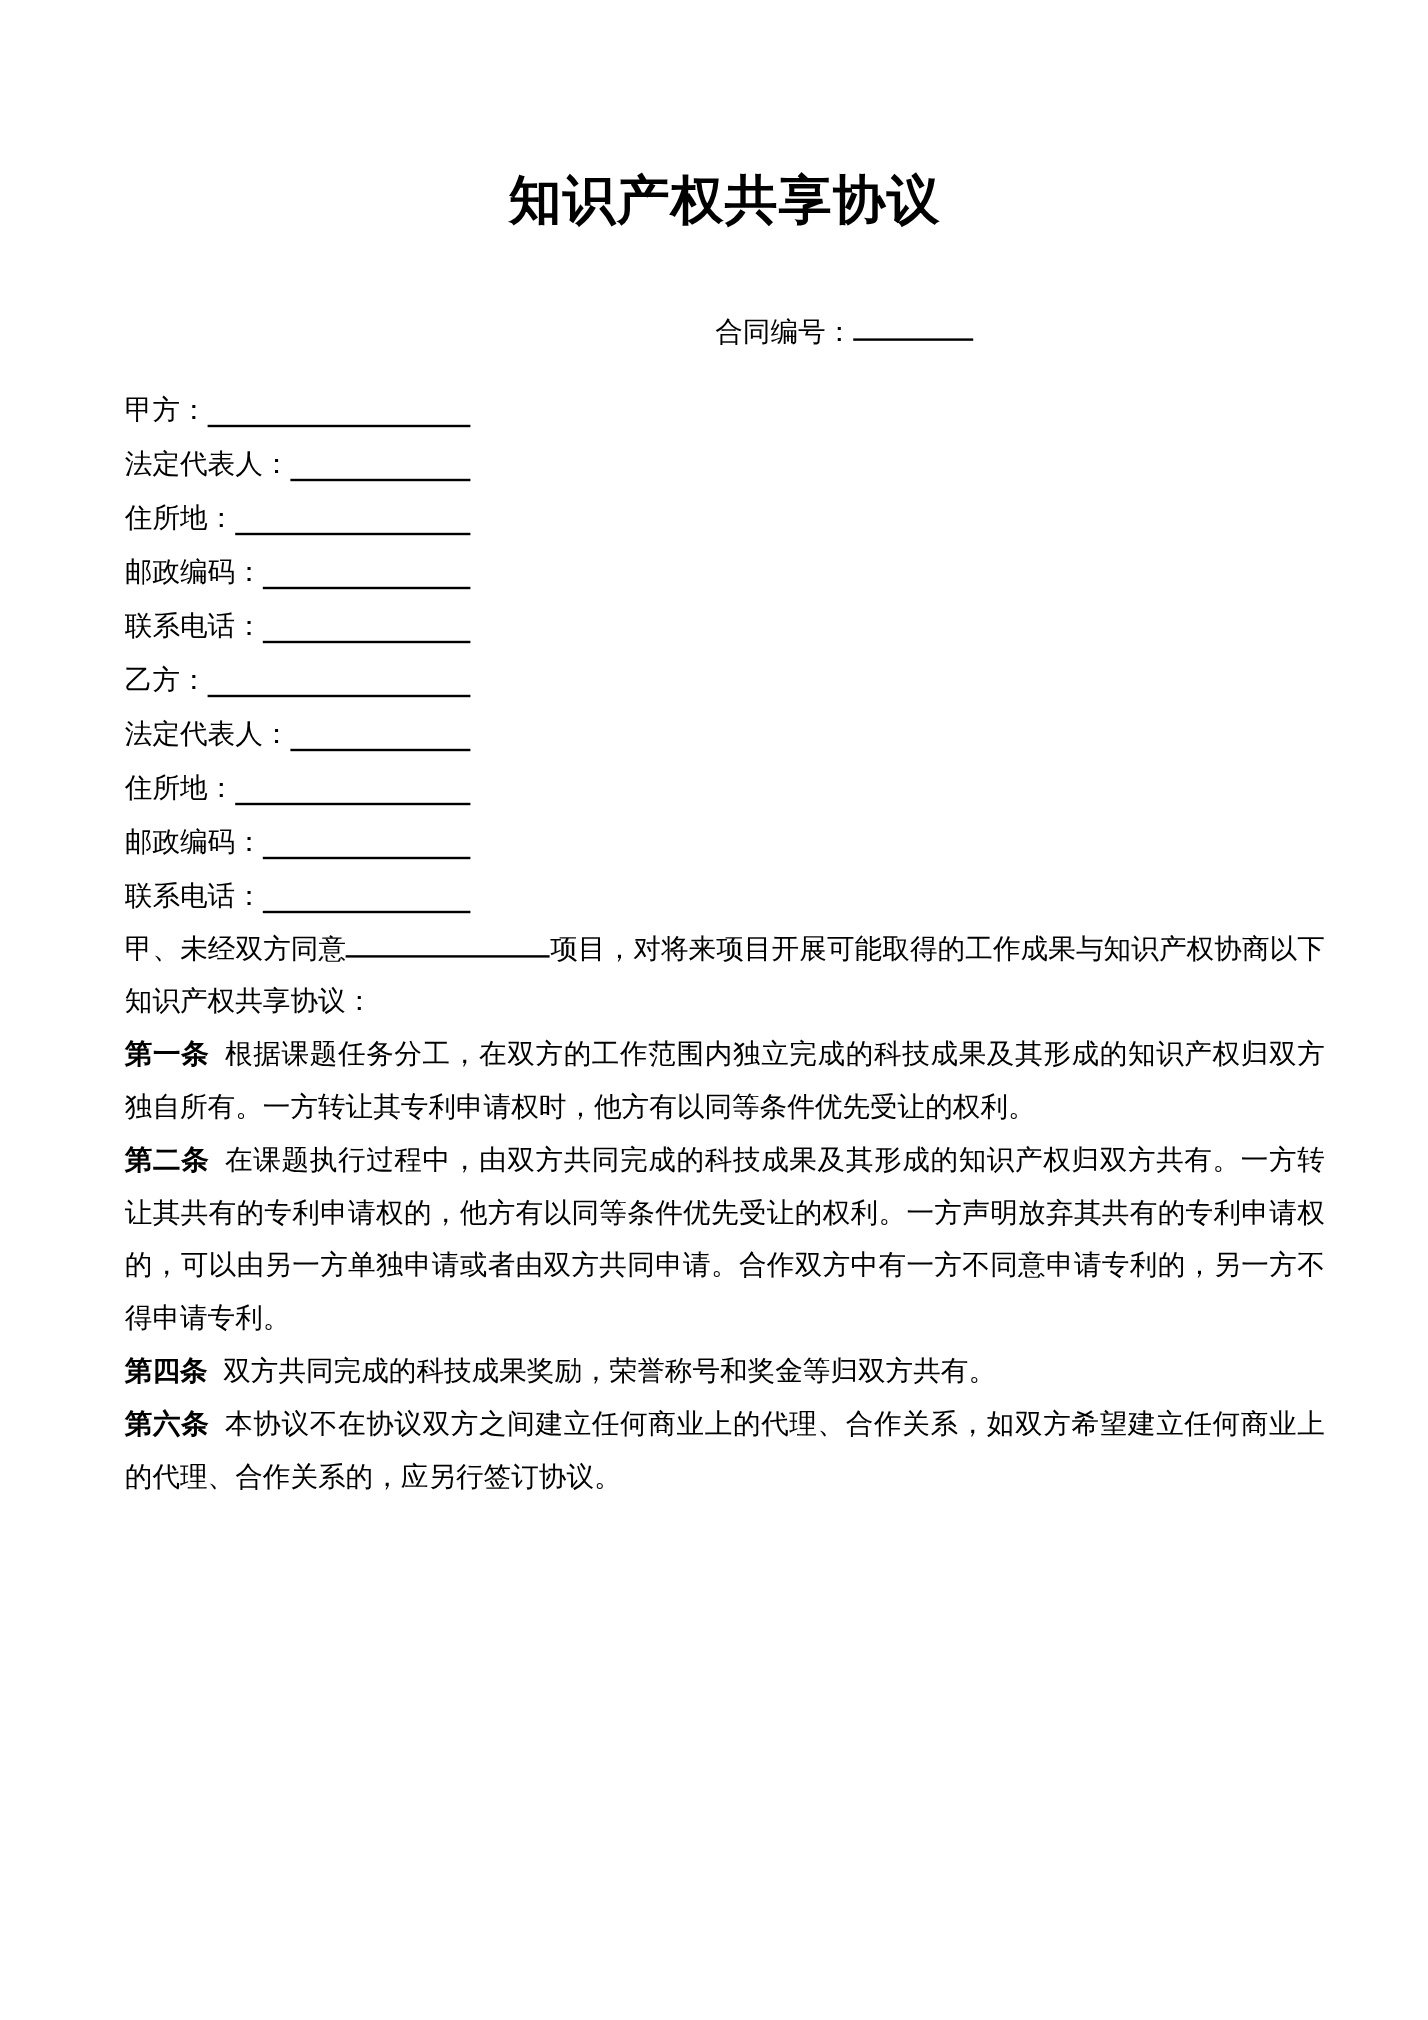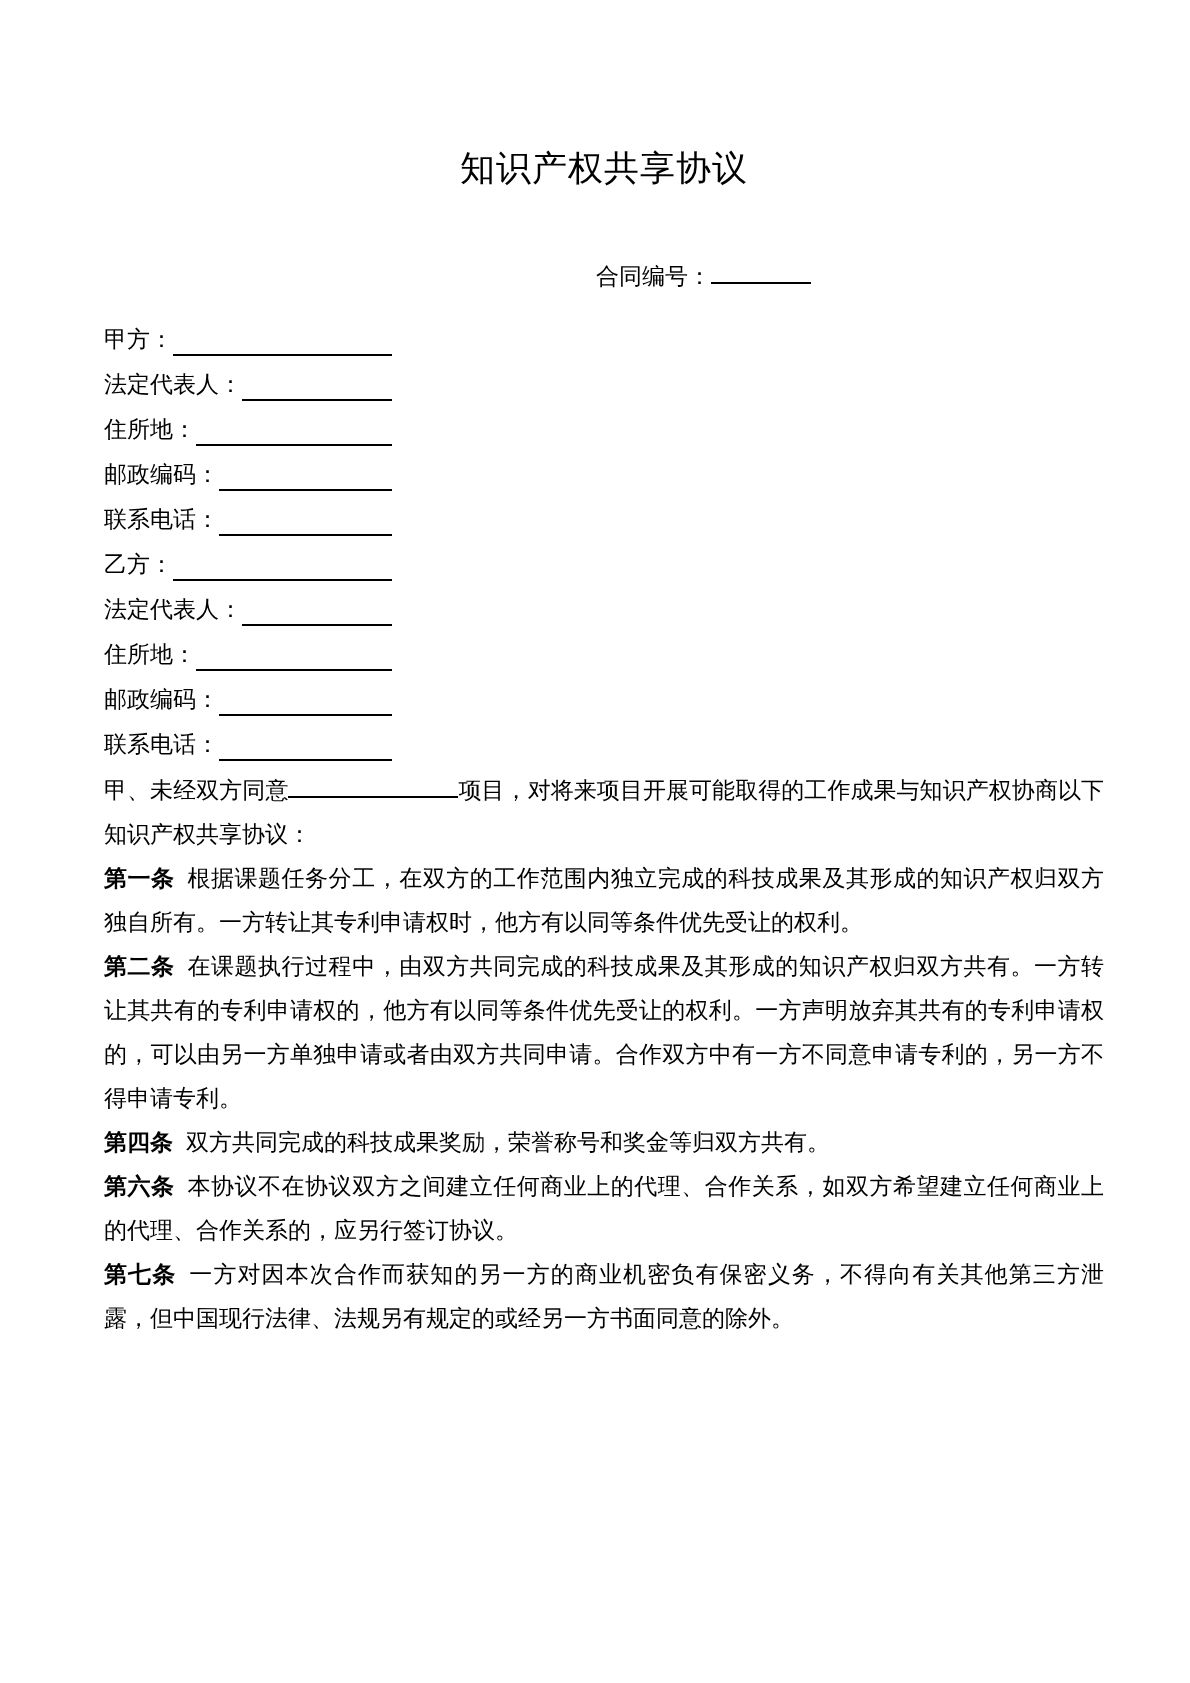--- a/index.html
+++ b/index.html
@@ -13,38 +13,38 @@
       font-size: 23px;
       line-height: 44px;
       box-sizing: border-box;
     }
     .content {
       box-sizing: border-box;
       padding: 0 86px 40px 104px; 
     }
     .doc-title {
       margin: 136px 0 0 0;
-      font-size: 35px;
+      font-size: 44px;
       line-height: 64px;
-      font-weight: 400;
+      font-weight: 700;
       text-align: center;
       letter-spacing: 1px;
     }
     .contract-row {
       margin: 56px 0 16px 492px; 
       white-space: nowrap;
       line-height: 40px;
     }
     .blank {
       display: inline-block;
       border-bottom: 2px solid #000;
       vertical-align: baseline;
     }
     .contract-blank { width: 100px; }
-    .fields { margin-top: 22px; font-family: Liberation Mono, monospace; }
+    .fields { margin-top: 22px; }
     .field-row {
       display: flex;
       align-items: flex-end;
       width: 288px;
       height: 45px;
       white-space: nowrap;
     }
     .field-label { flex: 0 0 auto; }
     .field-blank {
       flex: 1 1 auto;
@@ -127,18 +127,15 @@
     </p>
     <p class="para">
       <span class="article-label">第二条</span><span>在课题执行过程中，由双方共同完成的科技成果及其形成的知识产权归双方共有。一方转让其共有的专利申请权的，他方有以同等条件优先受让的权利。一方声明放弃其共有的专利申请权的，可以由另一方单独申请或者由双方共同申请。合作双方中有一方不同意申请专利的，另一方不得申请专利。</span>
     </p>
     <p class="para">
       <span class="article-label">第四条</span><span>双方共同完成的科技成果奖励，荣誉称号和奖金等归双方共有。</span>
     </p>
     <p class="para">
       <span class="article-label">第六条</span><span>本协议不在协议双方之间建立任何商业上的代理、合作关系，如双方希望建立任何商业上的代理、合作关系的，应另行签订协议。</span>
     </p>
-    <p class="para">
-      <span class="article-label">第七条</span><span>一方对因本次合作而获知的另一方的商业机密负有保密义务，不得向有关其他第三方泄露，但中国现行法律、法规另有规定的或经另一方书面同意的除外。</span>
-    </p>
 
   </div>
 </div>
 
 </body></html>

